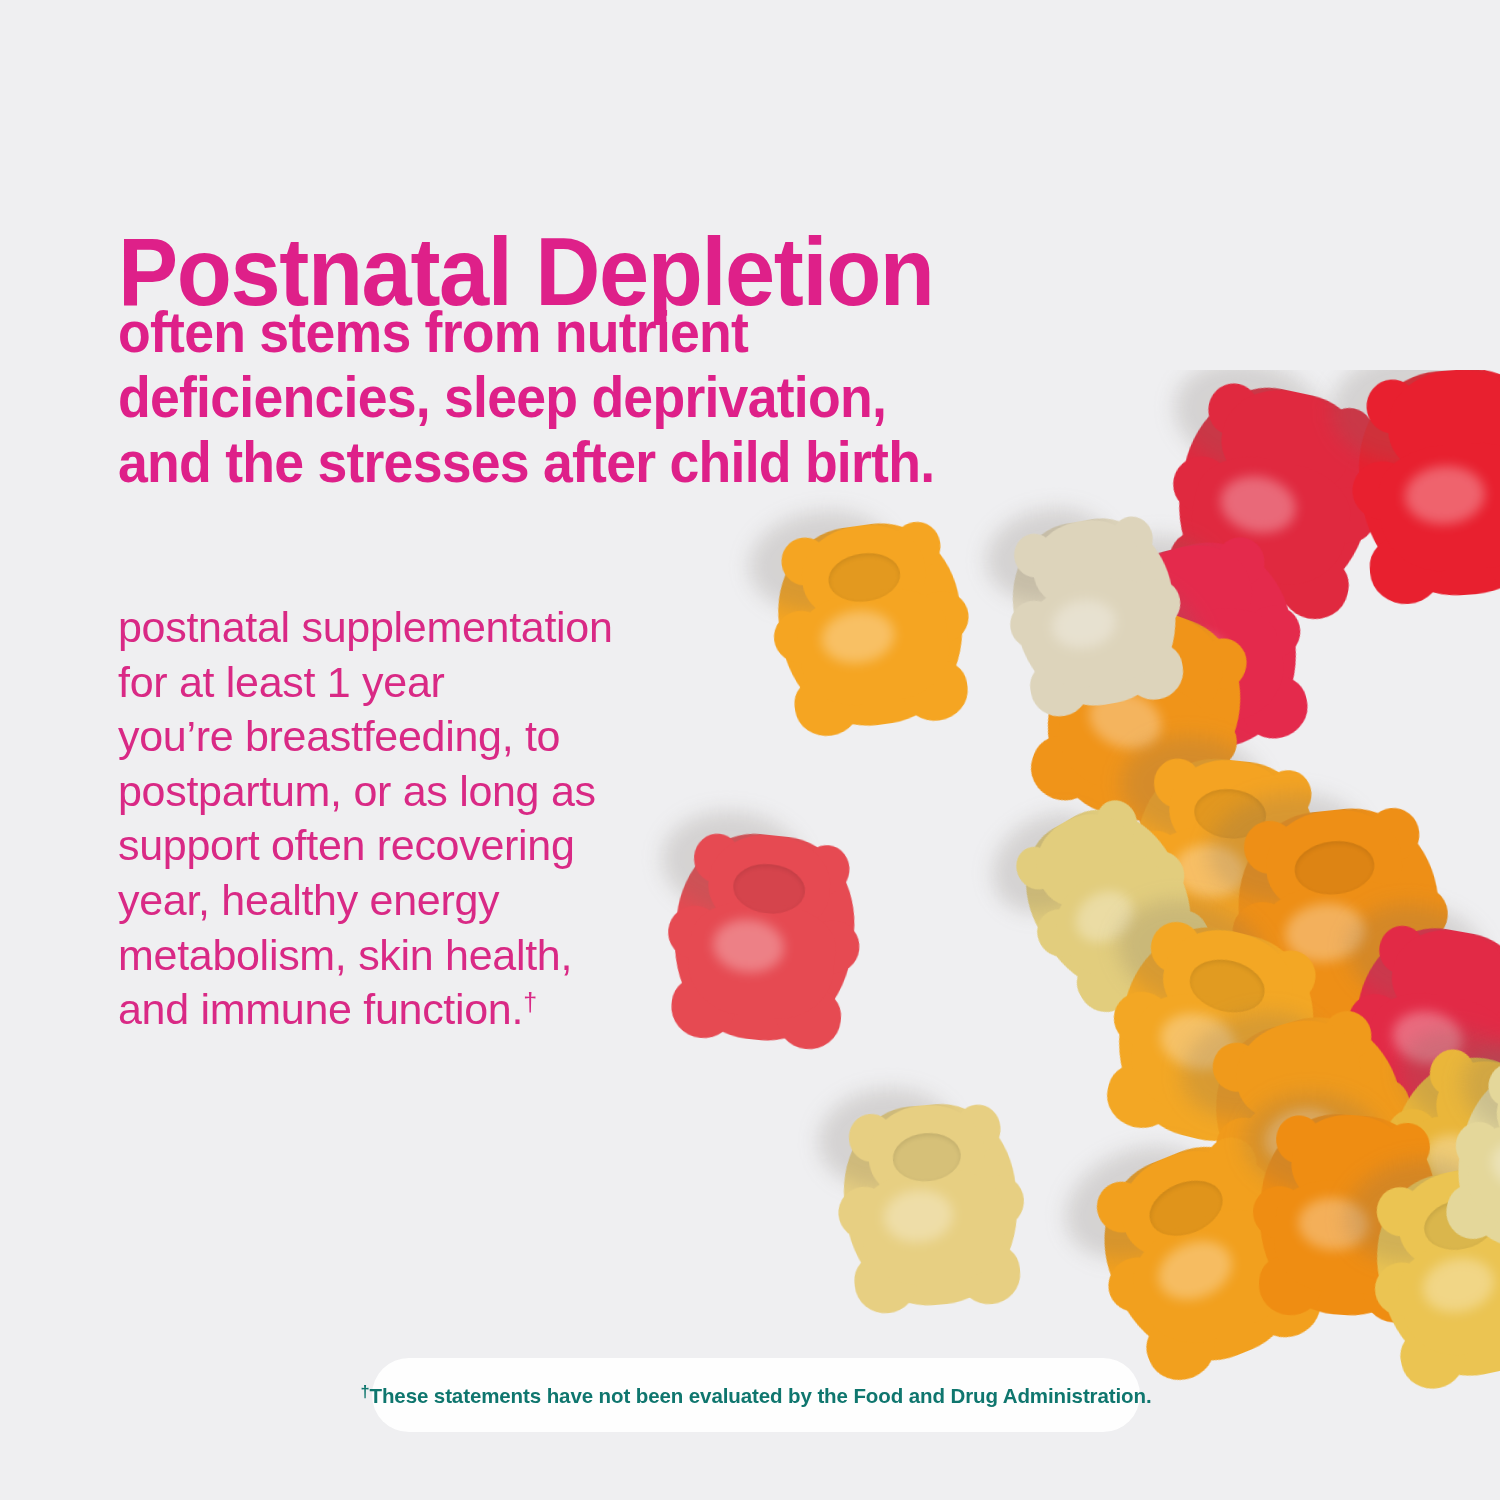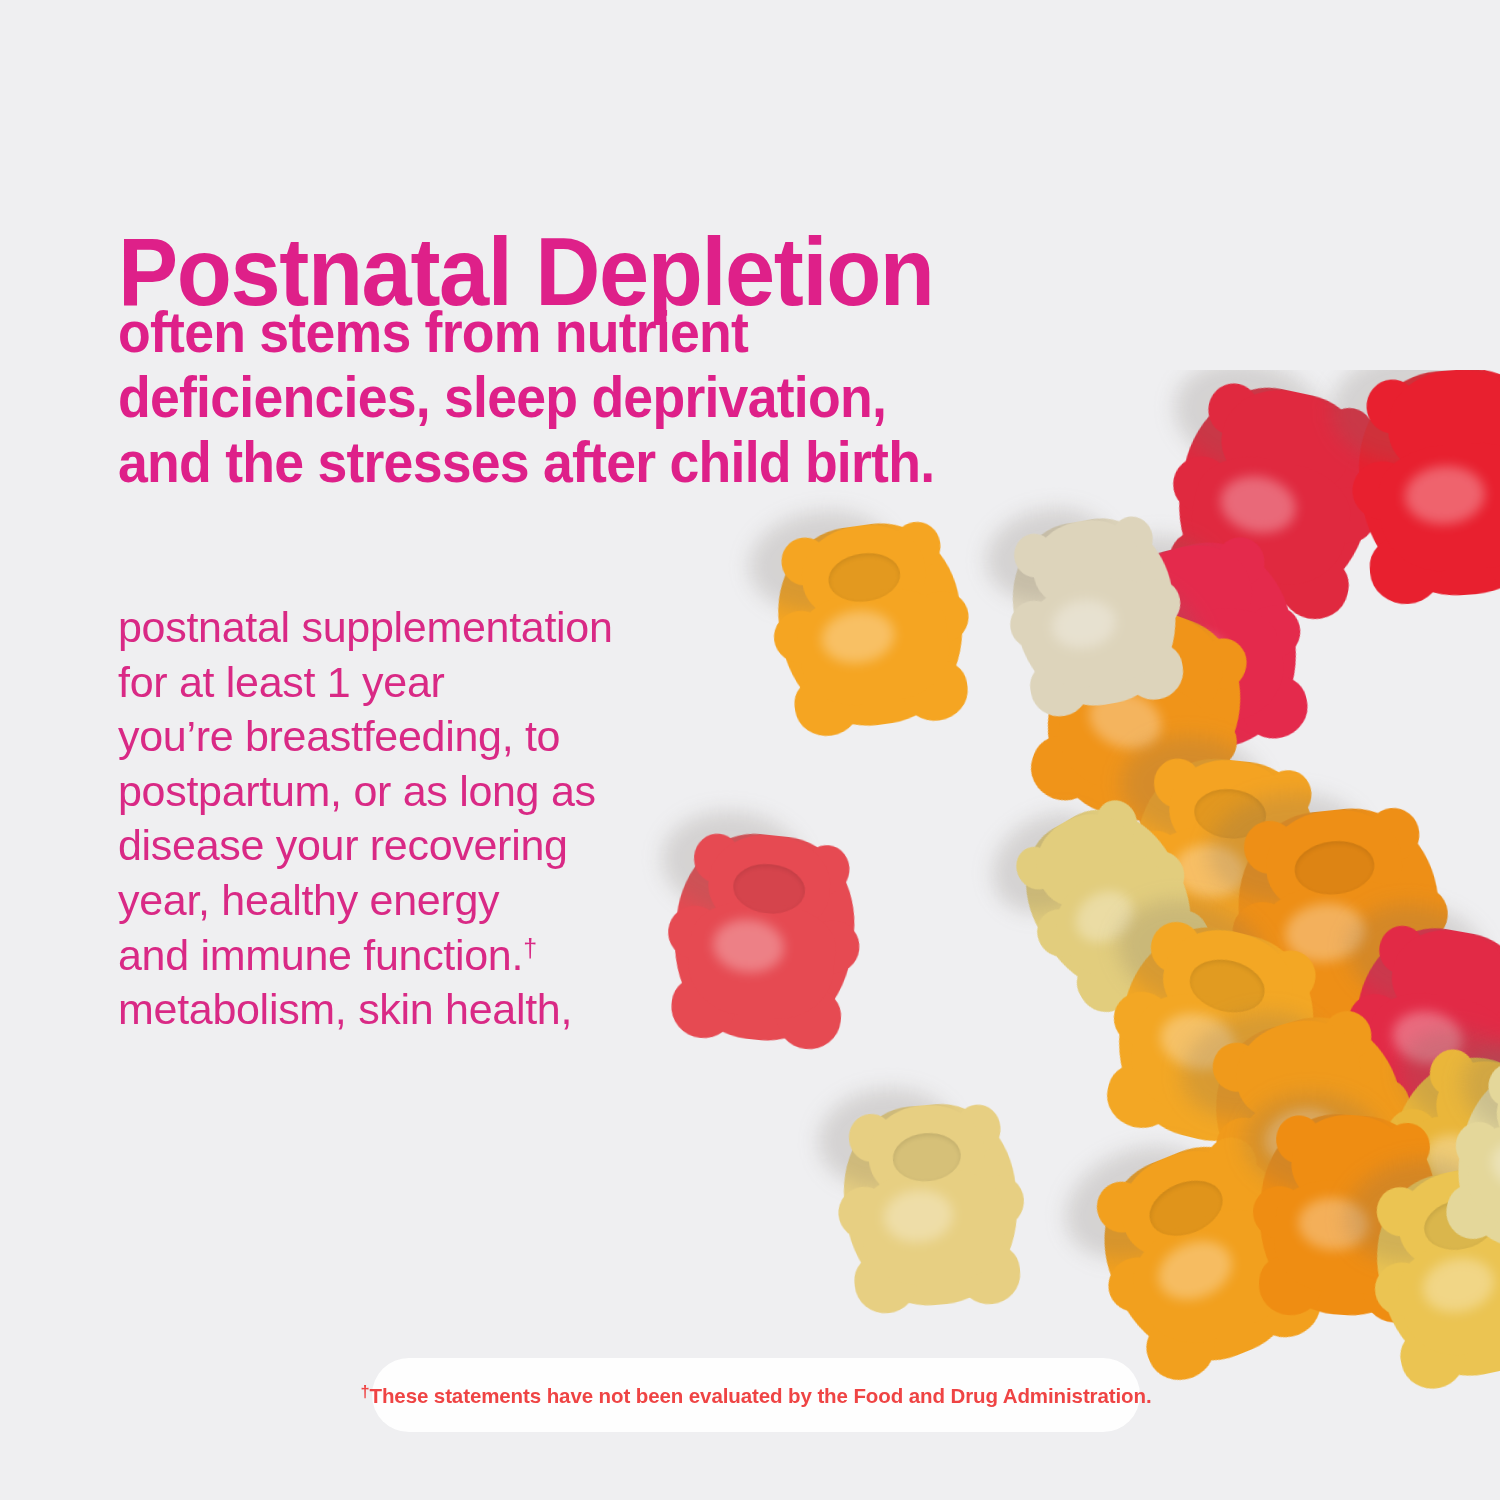--- a/index.html
+++ b/index.html
@@ -148,21 +148,21 @@
     flex-direction: column;
     align-items: center;
     justify-content: center;
     z-index: 40;
   }
   #disclaimer-pill .dl {
     font-size: 20.5px;
     line-height: 1.38;
     font-weight: bold;
     letter-spacing: -0.1px;
-    color: #ef4444;
+    color: #0f766e;
     white-space: nowrap;
   }
   #disclaimer-pill .dl sup {
     font-size: 0.8em;
     vertical-align: 0.36em;
   }
 </style>
 </head>
 <body>
 
@@ -405,23 +405,23 @@
     <span class="ln">often stems from nutrient</span>
     <span class="ln">deficiencies, sleep deprivation,</span>
     <span class="ln">and the stresses after child birth.</span>
   </div>
 
   <div id="body-copy">
     <span class="ln">postnatal supplementation</span>
     <span class="ln">for at least 1 year</span>
     <span class="ln">you’re breastfeeding, to</span>
     <span class="ln">postpartum, or as long as</span>
-    <span class="ln">disease your recovering</span>
+    <span class="ln">support often recovering</span>
     <span class="ln">year, healthy energy</span>
+    <span class="ln">metabolism, skin health,</span>
     <span class="ln"><span>and immune function.</span><sup>†</sup></span>
-    <span class="ln">metabolism, skin health,</span>
   </div>
 
   <div id="disclaimer-pill">
     <div class="dl"><sup>†</sup><span>These statements have not been evaluated by the Food and Drug Administration.</span></div>
   </div>
 
 </div>
 
 </body></html>

